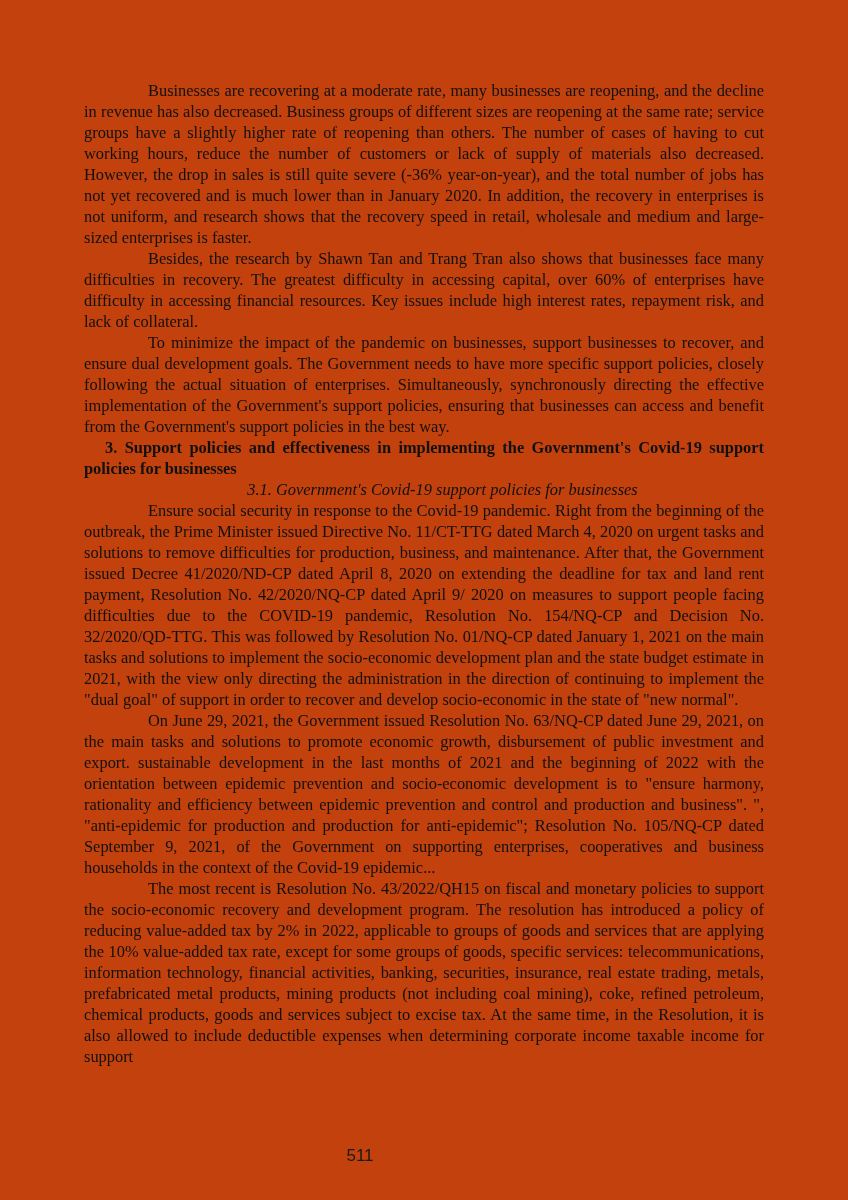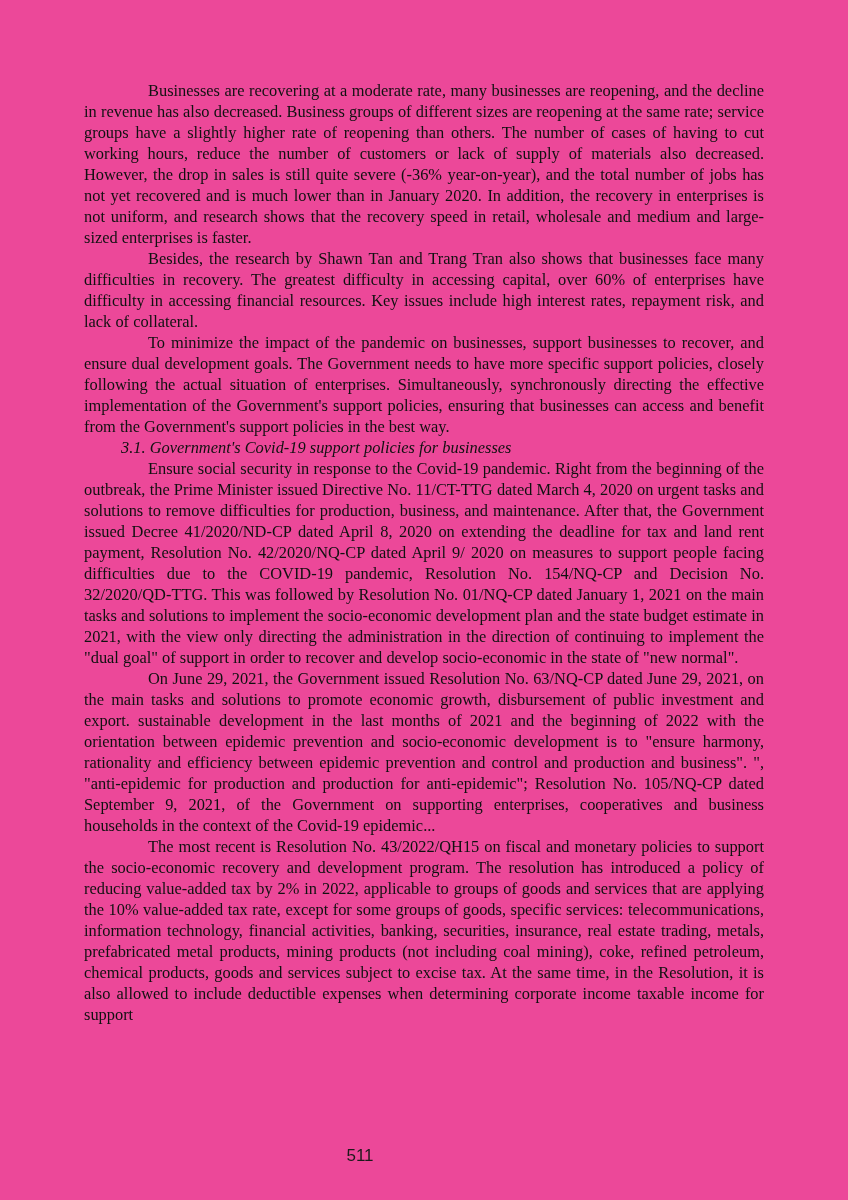--- a/index.html
+++ b/index.html
@@ -14,21 +14,21 @@
     overflow: hidden;
     font-family: "Liberation Serif", serif;
     color: #111111;
   }
   .page {
     position: absolute;
     left: 0;
     top: 0;
     width: 848px;
     height: 1200px;
-    background: #ec4899;
+    background: #c2410c;
   }
   .content {
     position: absolute;
     left: 84px;
     top: 80px;
     width: 680px;
     font-size: 16.4px;
     line-height: 21px;
     text-align: justify;
     text-justify: inter-word;
@@ -40,41 +40,42 @@
   p.body-para {
     text-indent: 64px;
   }
   p.section-heading {
     font-weight: bold;
     text-indent: 21px;
   }
   p.subsection-heading {
     font-style: italic;
     text-indent: 37px;
-    text-align: left;
+    text-align: center;
   }
   .page-number {
     position: absolute;
     top: 1146px;
     left: 0;
     width: 720px;
     text-align: center;
     font-family: "Liberation Sans", sans-serif;
     font-size: 17px;
     color: #1a1a1a;
   }
 </style>
 </head>
 <body>
 
 <div class="page">
   <div class="content">
     <p class="body-para">Businesses are recovering at a moderate rate, many businesses are reopening, and the decline in revenue has also decreased. Business groups of different sizes are reopening at the same rate; service groups have a slightly higher rate of reopening than others. The number of cases of having to cut working hours, reduce the number of customers or lack of supply of materials also decreased. However, the drop in sales is still quite severe (-36% year-on-year), and the total number of jobs has not yet recovered and is much lower than in January 2020. In addition, the recovery in enterprises is not uniform, and research shows that the recovery speed in retail, wholesale and medium and large-sized enterprises is faster.</p>
     <p class="body-para">Besides, the research by Shawn Tan and Trang Tran also shows that businesses face many difficulties in recovery. The greatest difficulty in accessing capital, over 60% of enterprises have difficulty in accessing financial resources. Key issues include high interest rates, repayment risk, and lack of collateral.</p>
     <p class="body-para">To minimize the impact of the pandemic on businesses, support businesses to recover, and ensure dual development goals. The Government needs to have more specific support policies, closely following the actual situation of enterprises. Simultaneously, synchronously directing the effective implementation of the Government's support policies, ensuring that businesses can access and benefit from the Government's support policies in the best way.</p>
+    <p class="section-heading">3. Support policies and effectiveness in implementing the Government's Covid-19 support policies for businesses</p>
     <p class="subsection-heading">3.1. Government's Covid-19 support policies for businesses</p>
     <p class="body-para">Ensure social security in response to the Covid-19 pandemic. Right from the beginning of the outbreak, the Prime Minister issued Directive No. 11/CT-TTG dated March 4, 2020 on urgent tasks and solutions to remove difficulties for production, business, and maintenance. After that, the Government issued Decree 41/2020/ND-CP dated April 8, 2020 on extending the deadline for tax and land rent payment, Resolution No. 42/2020/NQ-CP dated April 9/ 2020 on measures to support people facing difficulties due to the COVID-19 pandemic, Resolution No. 154/NQ-CP and Decision No. 32/2020/QD-TTG. This was followed by Resolution No. 01/NQ-CP dated January 1, 2021 on the main tasks and solutions to implement the socio-economic development plan and the state budget estimate in 2021, with the view only directing the administration in the direction of continuing to implement the "dual goal" of support in order to recover and develop socio-economic in the state of "new normal".</p>
     <p class="body-para">On June 29, 2021, the Government issued Resolution No. 63/NQ-CP dated June 29, 2021, on the main tasks and solutions to promote economic growth, disbursement of public investment and export. sustainable development in the last months of 2021 and the beginning of 2022 with the orientation between epidemic prevention and socio-economic development is to "ensure harmony, rationality and efficiency between epidemic prevention and control and production and business". ", "anti-epidemic for production and production for anti-epidemic"; Resolution No. 105/NQ-CP dated September 9, 2021, of the Government on supporting enterprises, cooperatives and business households in the context of the Covid-19 epidemic...</p>
     <p class="body-para">The most recent is Resolution No. 43/2022/QH15 on fiscal and monetary policies to support the socio-economic recovery and development program. The resolution has introduced a policy of reducing value-added tax by 2% in 2022, applicable to groups of goods and services that are applying the 10% value-added tax rate, except for some groups of goods, specific services: telecommunications, information technology, financial activities, banking, securities, insurance, real estate trading, metals, prefabricated metal products, mining products (not including coal mining), coke, refined petroleum, chemical products, goods and services subject to excise tax. At the same time, in the Resolution, it is also allowed to include deductible expenses when determining corporate income taxable income for support</p>
   </div>
 
   <div class="page-number">511</div>
 </div>
 
 </body></html>

